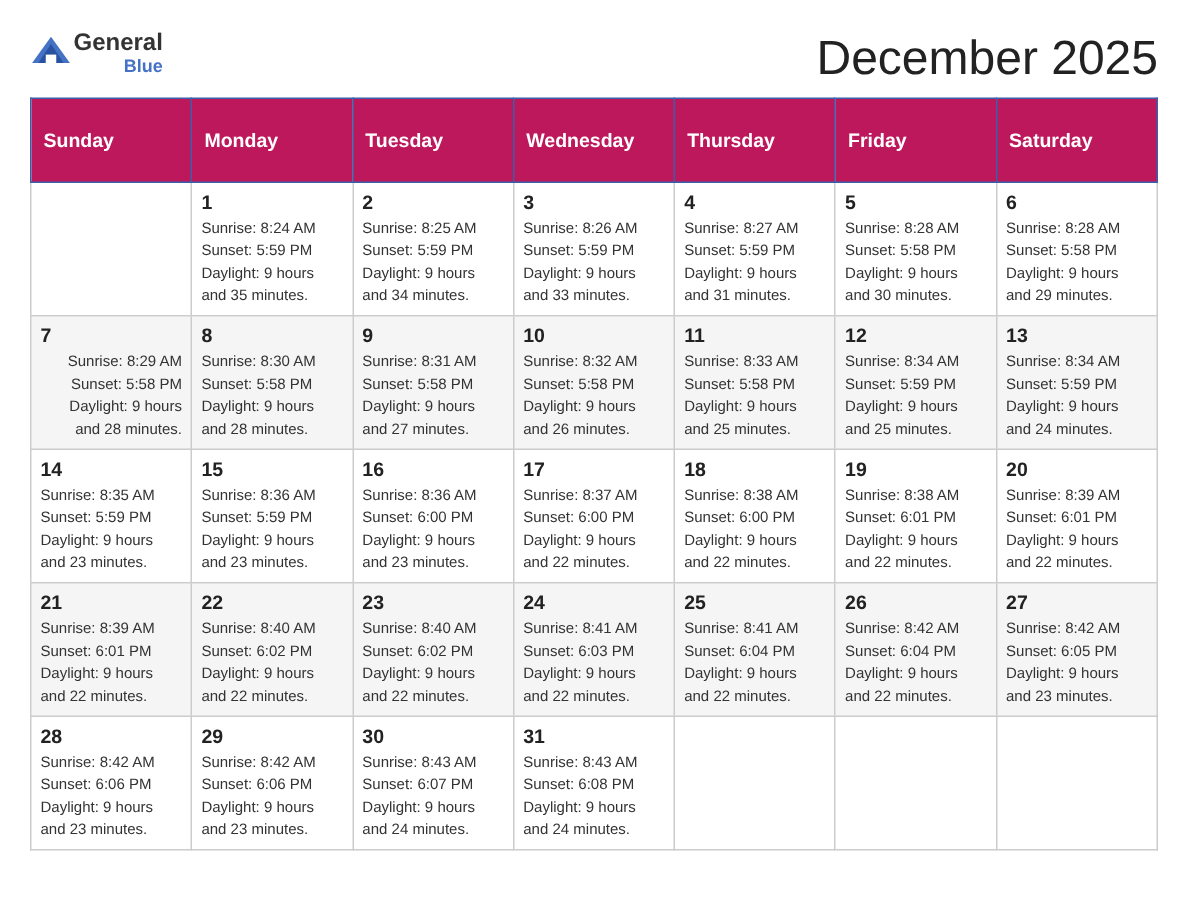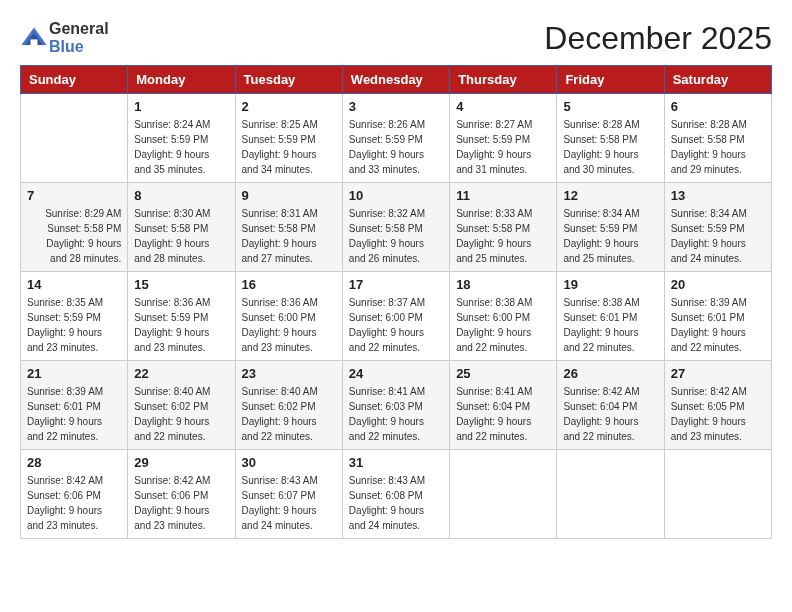--- a/index.html
+++ b/index.html
@@ -25,23 +25,24 @@
       display: flex;
       flex-direction: column;
       line-height: 1.1;
     }
     .logo-general {
       font-size: 16px;
       font-weight: bold;
       color: #333;
     }
     .logo-blue {
-      font-size: 16px;
+      font-size: 12px;
       font-weight: bold;
       color: #4472c4;
+      text-align: right;
     }
     .logo-icon {
       width: 28px;
       height: 28px;
     }
     .title-section {
       text-align: right;
     }
     .month-title {
       font-size: 32px;
@@ -51,24 +52,24 @@
     .location-title {
       font-size: 15px;
       color: #444;
     }
     .calendar {
       width: 100%;
       border-collapse: collapse;
       margin-top: 8px;
     }
     .calendar th {
-      background-color: #b91c1c;
+      background-color: #be185d;
       color: #fff;
       text-align: left;
-      padding: 6px 8px;
+      padding: 20px 8px;
       font-size: 13px;
       font-weight: bold;
       border: 1px solid #3a5fa8;
     }
     .calendar td {
       vertical-align: top;
       border: 1px solid #ccc;
       padding: 5px 6px;
       width: 107px;
       min-height: 80px;

